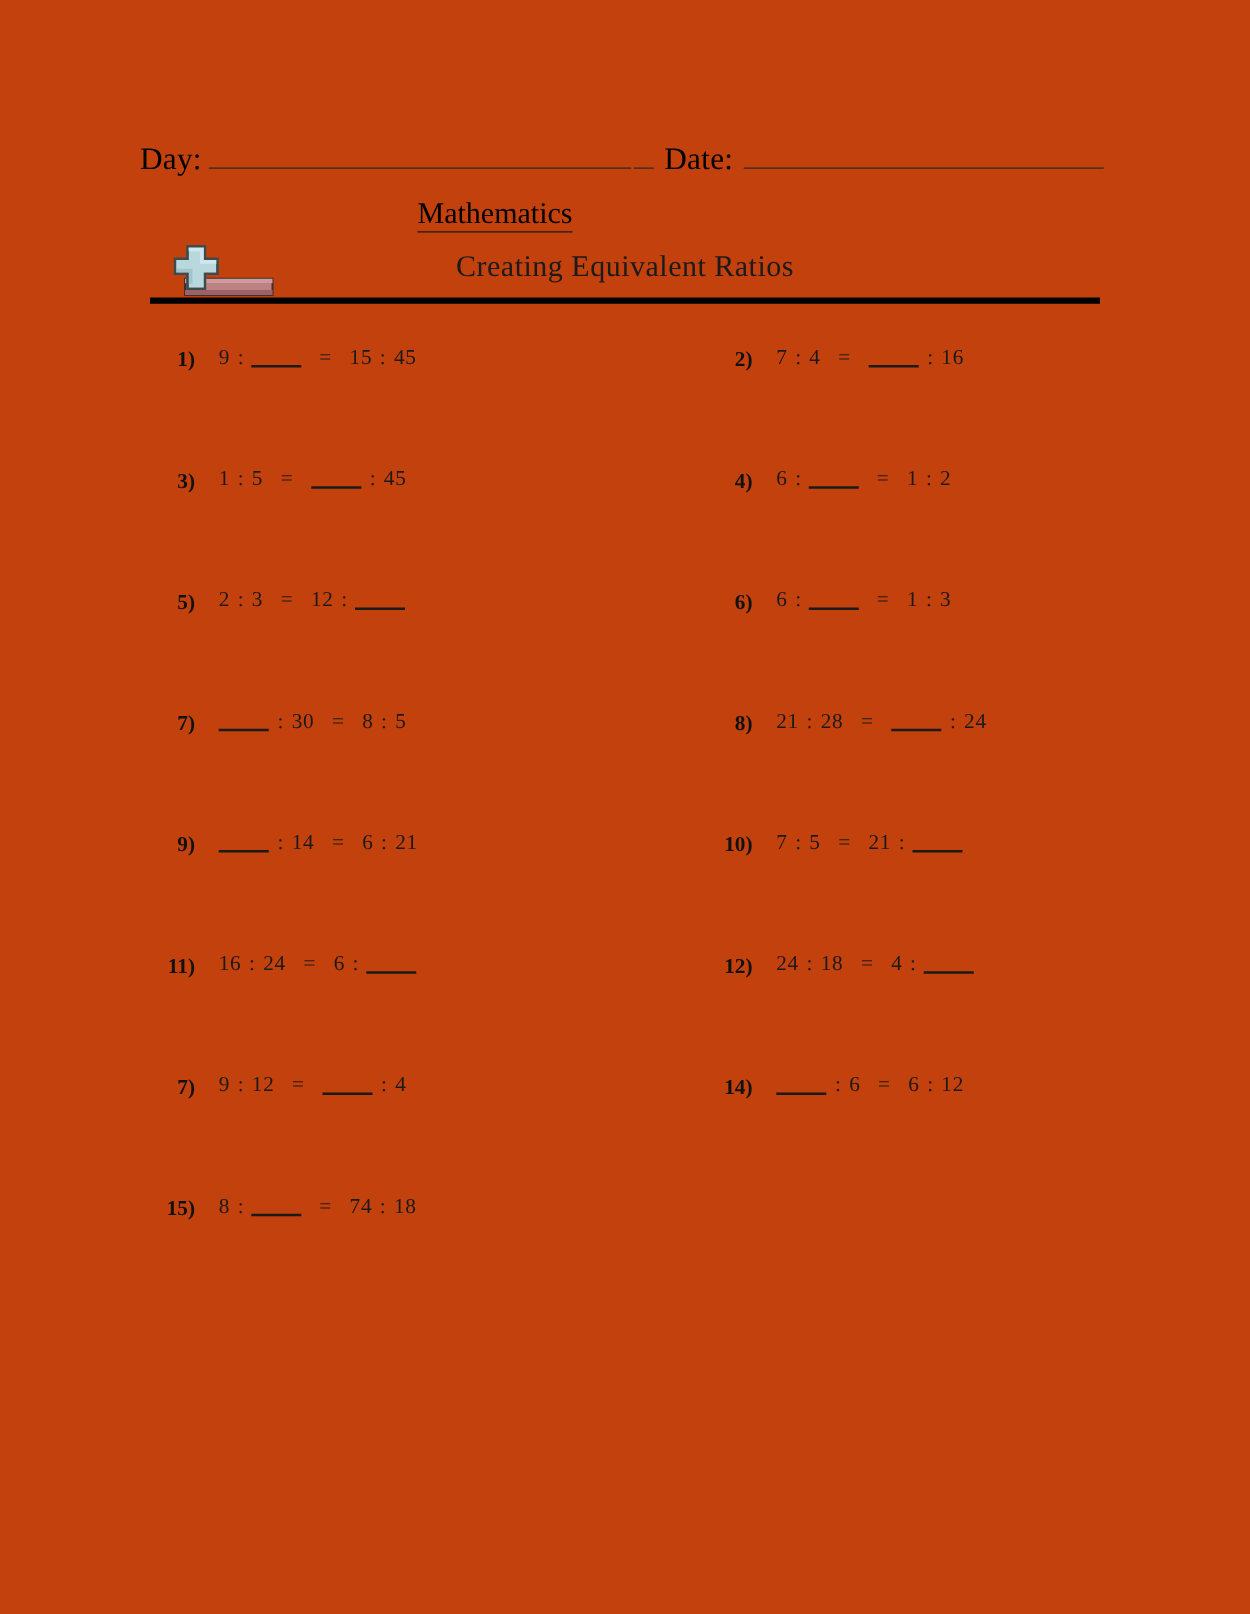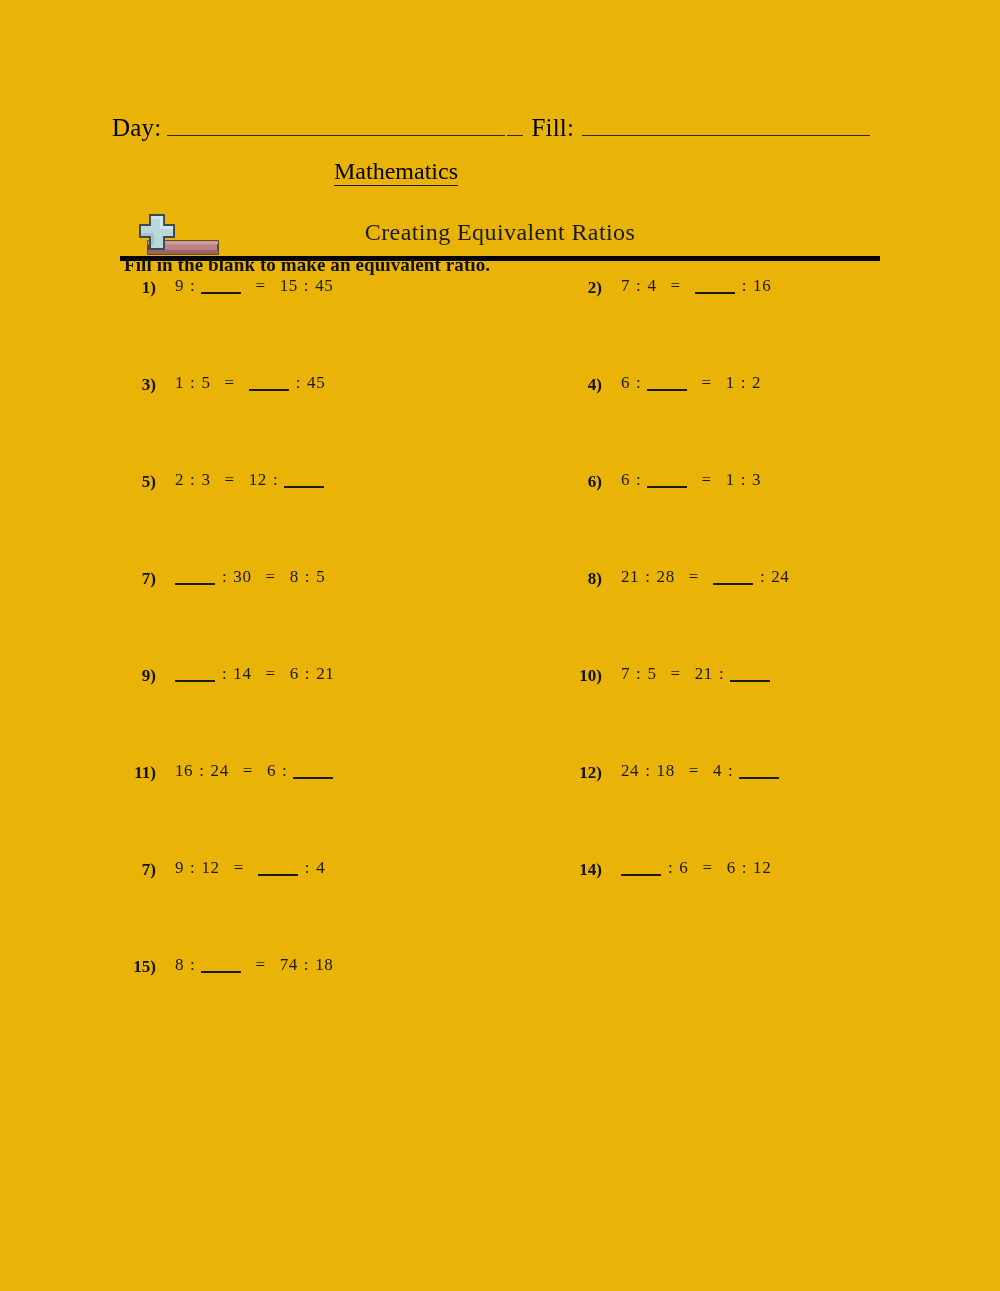--- a/index.html
+++ b/index.html
@@ -10,21 +10,21 @@
   }
   body {
     font-family: "Liberation Serif", "DejaVu Serif", serif;
     color: #000000;
   }
   .page {
     position: relative;
     width: 1000px;
     height: 1291px;
     margin: 0 auto;
-    background: #eab308;
+    background: #c2410c;
     overflow: hidden;
   }
 
   
   .daydate {
     position: absolute;
     left: 112px;
     top: 114px;
     width: 776px;
     height: 30px;
@@ -70,21 +70,21 @@
   }
   .subject span {
     border-bottom: 1.4px solid #1a1a1a;
     padding-bottom: 1px;
   }
 
   
   .titleband {
     position: absolute;
     left: 120px;
-    top: 205px;
+    top: 187px;
     width: 760px;
     height: 56px;
   }
   .worksheet-title {
     position: absolute;
     left: 0;
     top: 14px;
     width: 760px;
     text-align: center;
     font-size: 24px;
@@ -170,21 +170,21 @@
 </style>
 </head>
 <body>
 
 <div class="page">
 
   <div class="daydate">
     <span class="lbl">Day:</span>
     <span class="rule-day"></span>
     <span class="rule-mini"></span>
-    <span class="lbl">Fill:</span>
+    <span class="lbl">Date:</span>
     <span class="rule-date"></span>
   </div>
 
   <div class="subject">
     <span>Mathematics</span>
   </div>
 
   <div class="titleband">
 
     <div class="icon-art">
@@ -202,21 +202,20 @@
           <path d="M30 30 L20 30 L20 26 L34 26 L34 38 L30 38 Z" fill="#8fb7bf" stroke="none" opacity="0.55"></path>
           <path d="M20 18 L30 18 L30 8 L44 8 L44 18 L54 18 L54 30 L44 30 L44 42 L30 42 L30 30 L20 30 Z" fill="none" stroke="#3f4a4c" stroke-width="1.8" stroke-linejoin="miter"></path>
         </g>
       </svg>
     </div>
 
     <div class="worksheet-title">Creating Equivalent Ratios</div>
     <div class="title-rule"></div>
   </div>
 
-  <div class="instruction">Fill in the blank to make an equivalent ratio.</div>
 
   <div class="problems">
       <div class="prow">
         <div class="pcell left">
           <div class="pnum">1)</div>
           <div class="pexpr"><span class="tok">9</span><span class="colon">:</span><span class="blank"></span><span class="eq">=</span><span class="tok">15</span><span class="colon">:</span><span class="tok">45</span></div>
         </div>
         <div class="pcell right">
           <div class="pnum">2)</div>
           <div class="pexpr"><span class="tok">7</span><span class="colon">:</span><span class="tok">4</span><span class="eq">=</span><span class="blank lead"></span><span class="colon">:</span><span class="tok">16</span></div>

